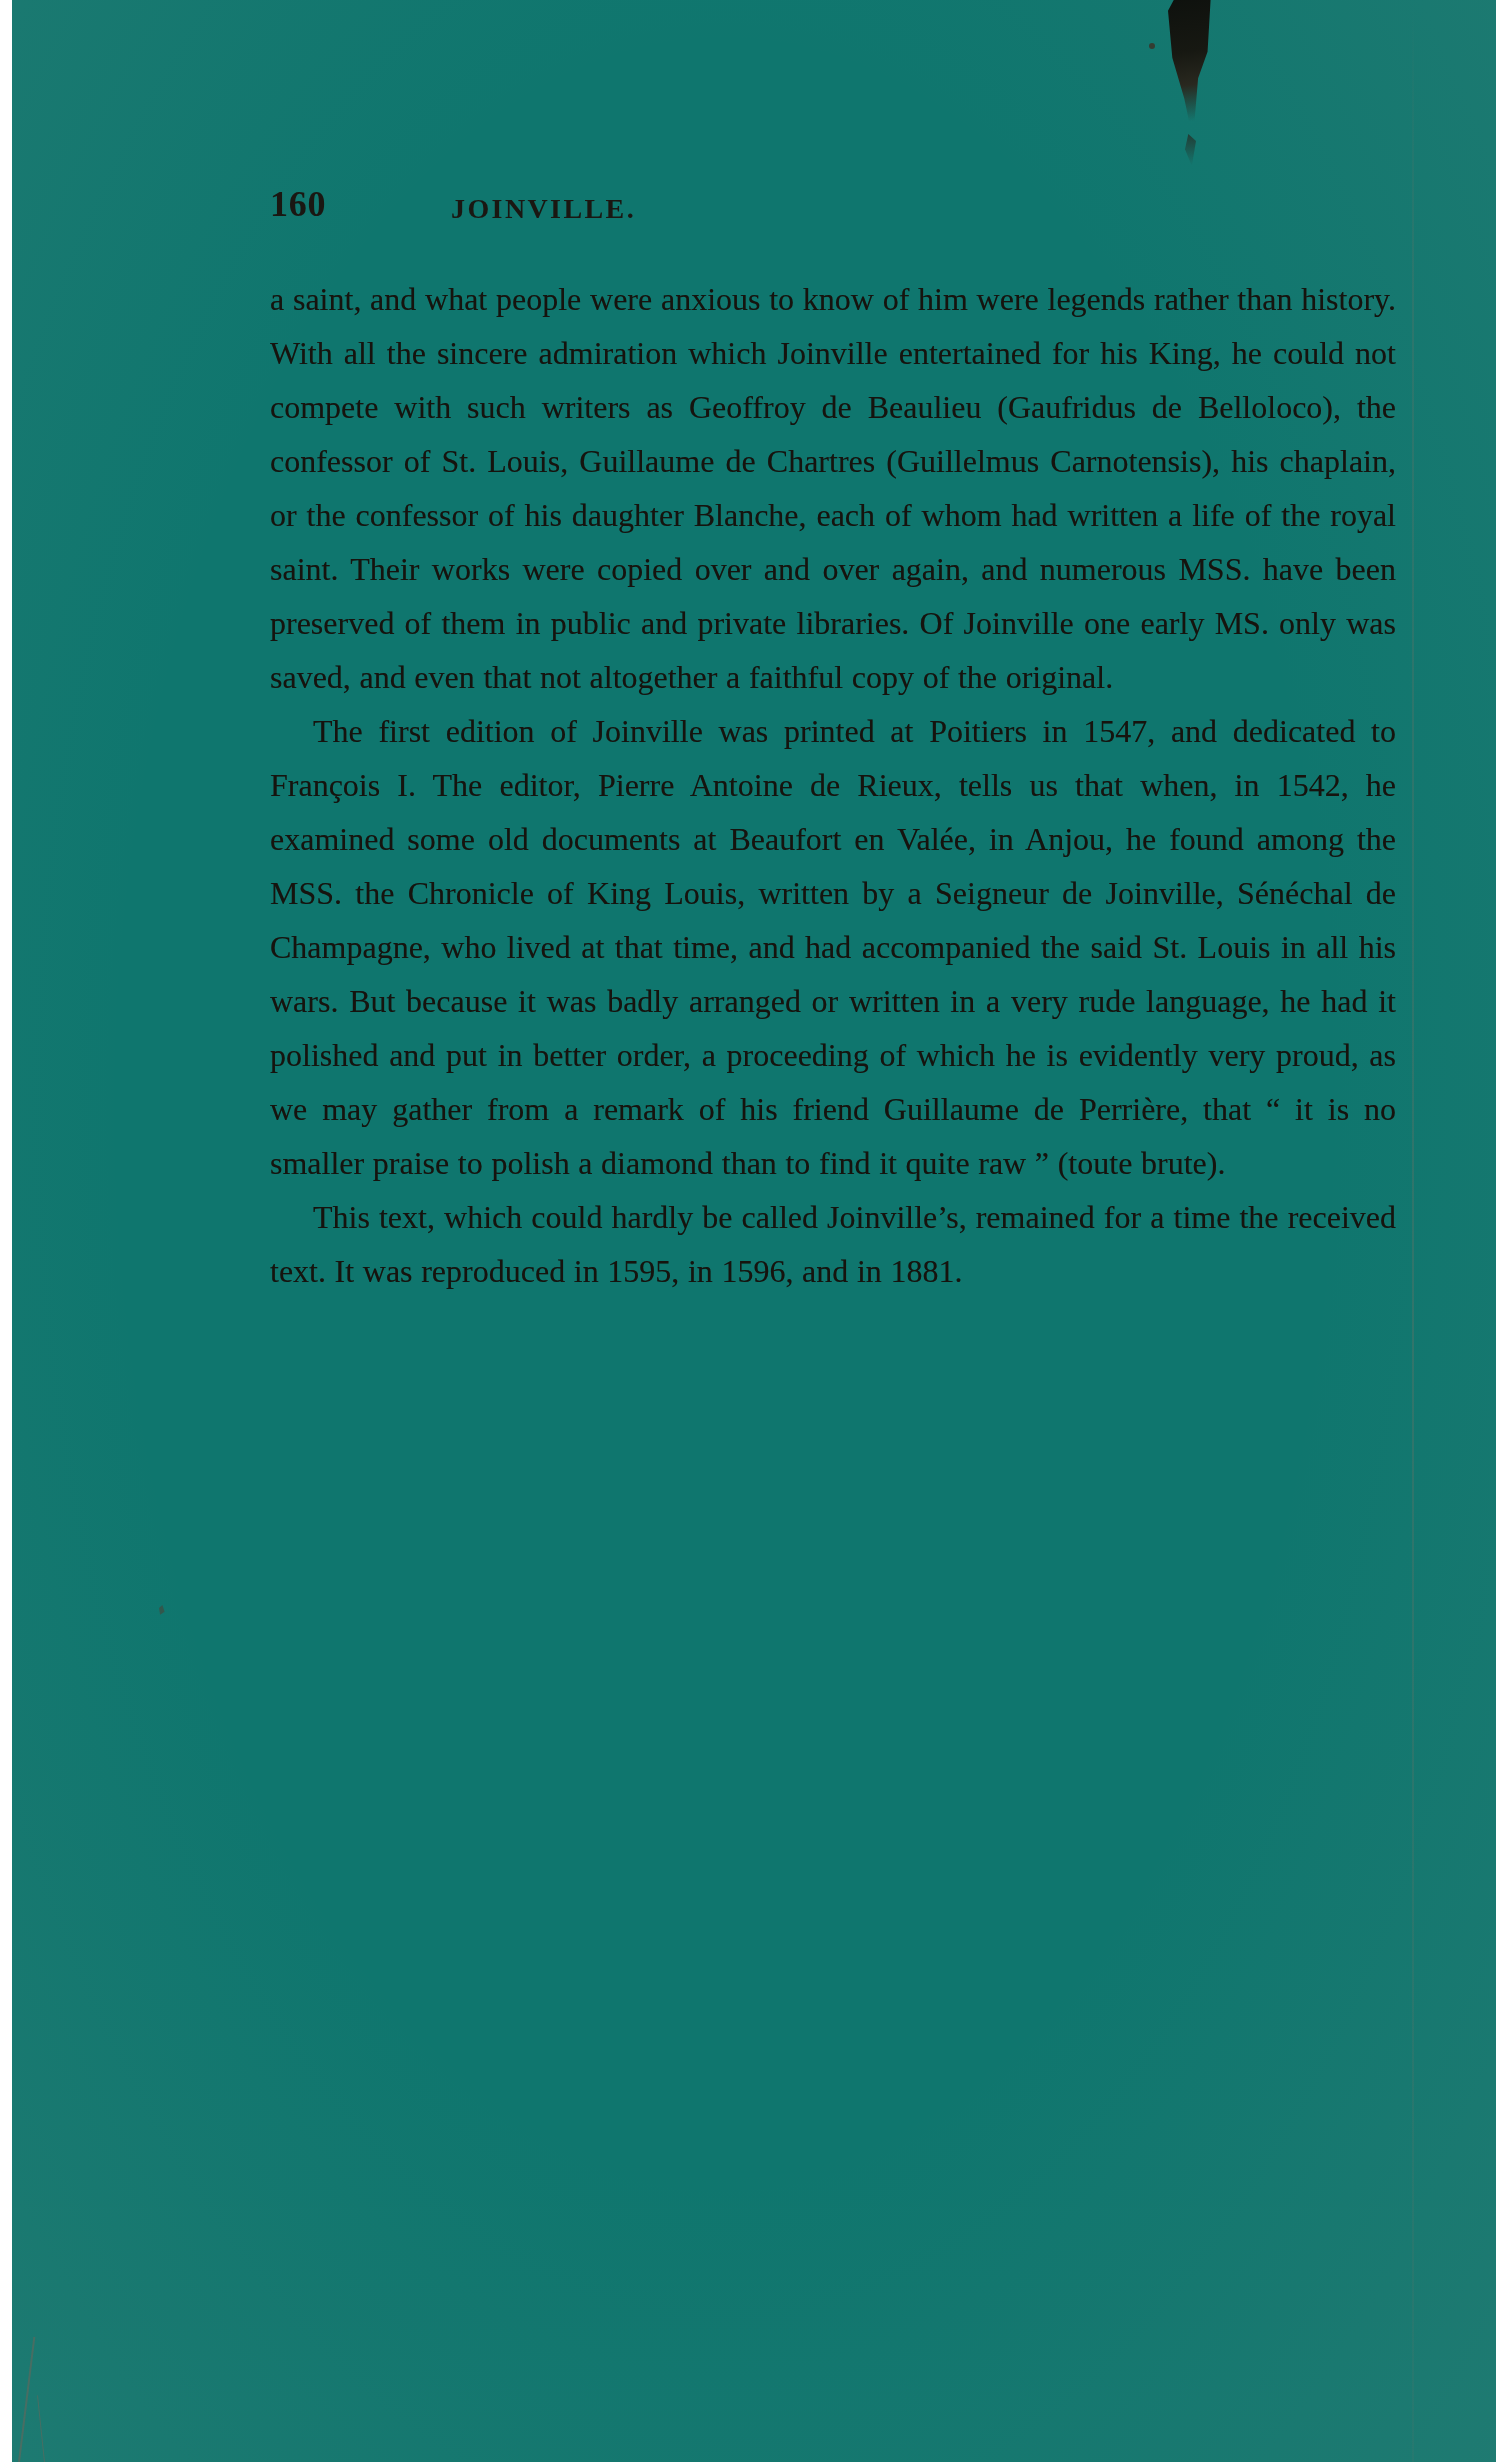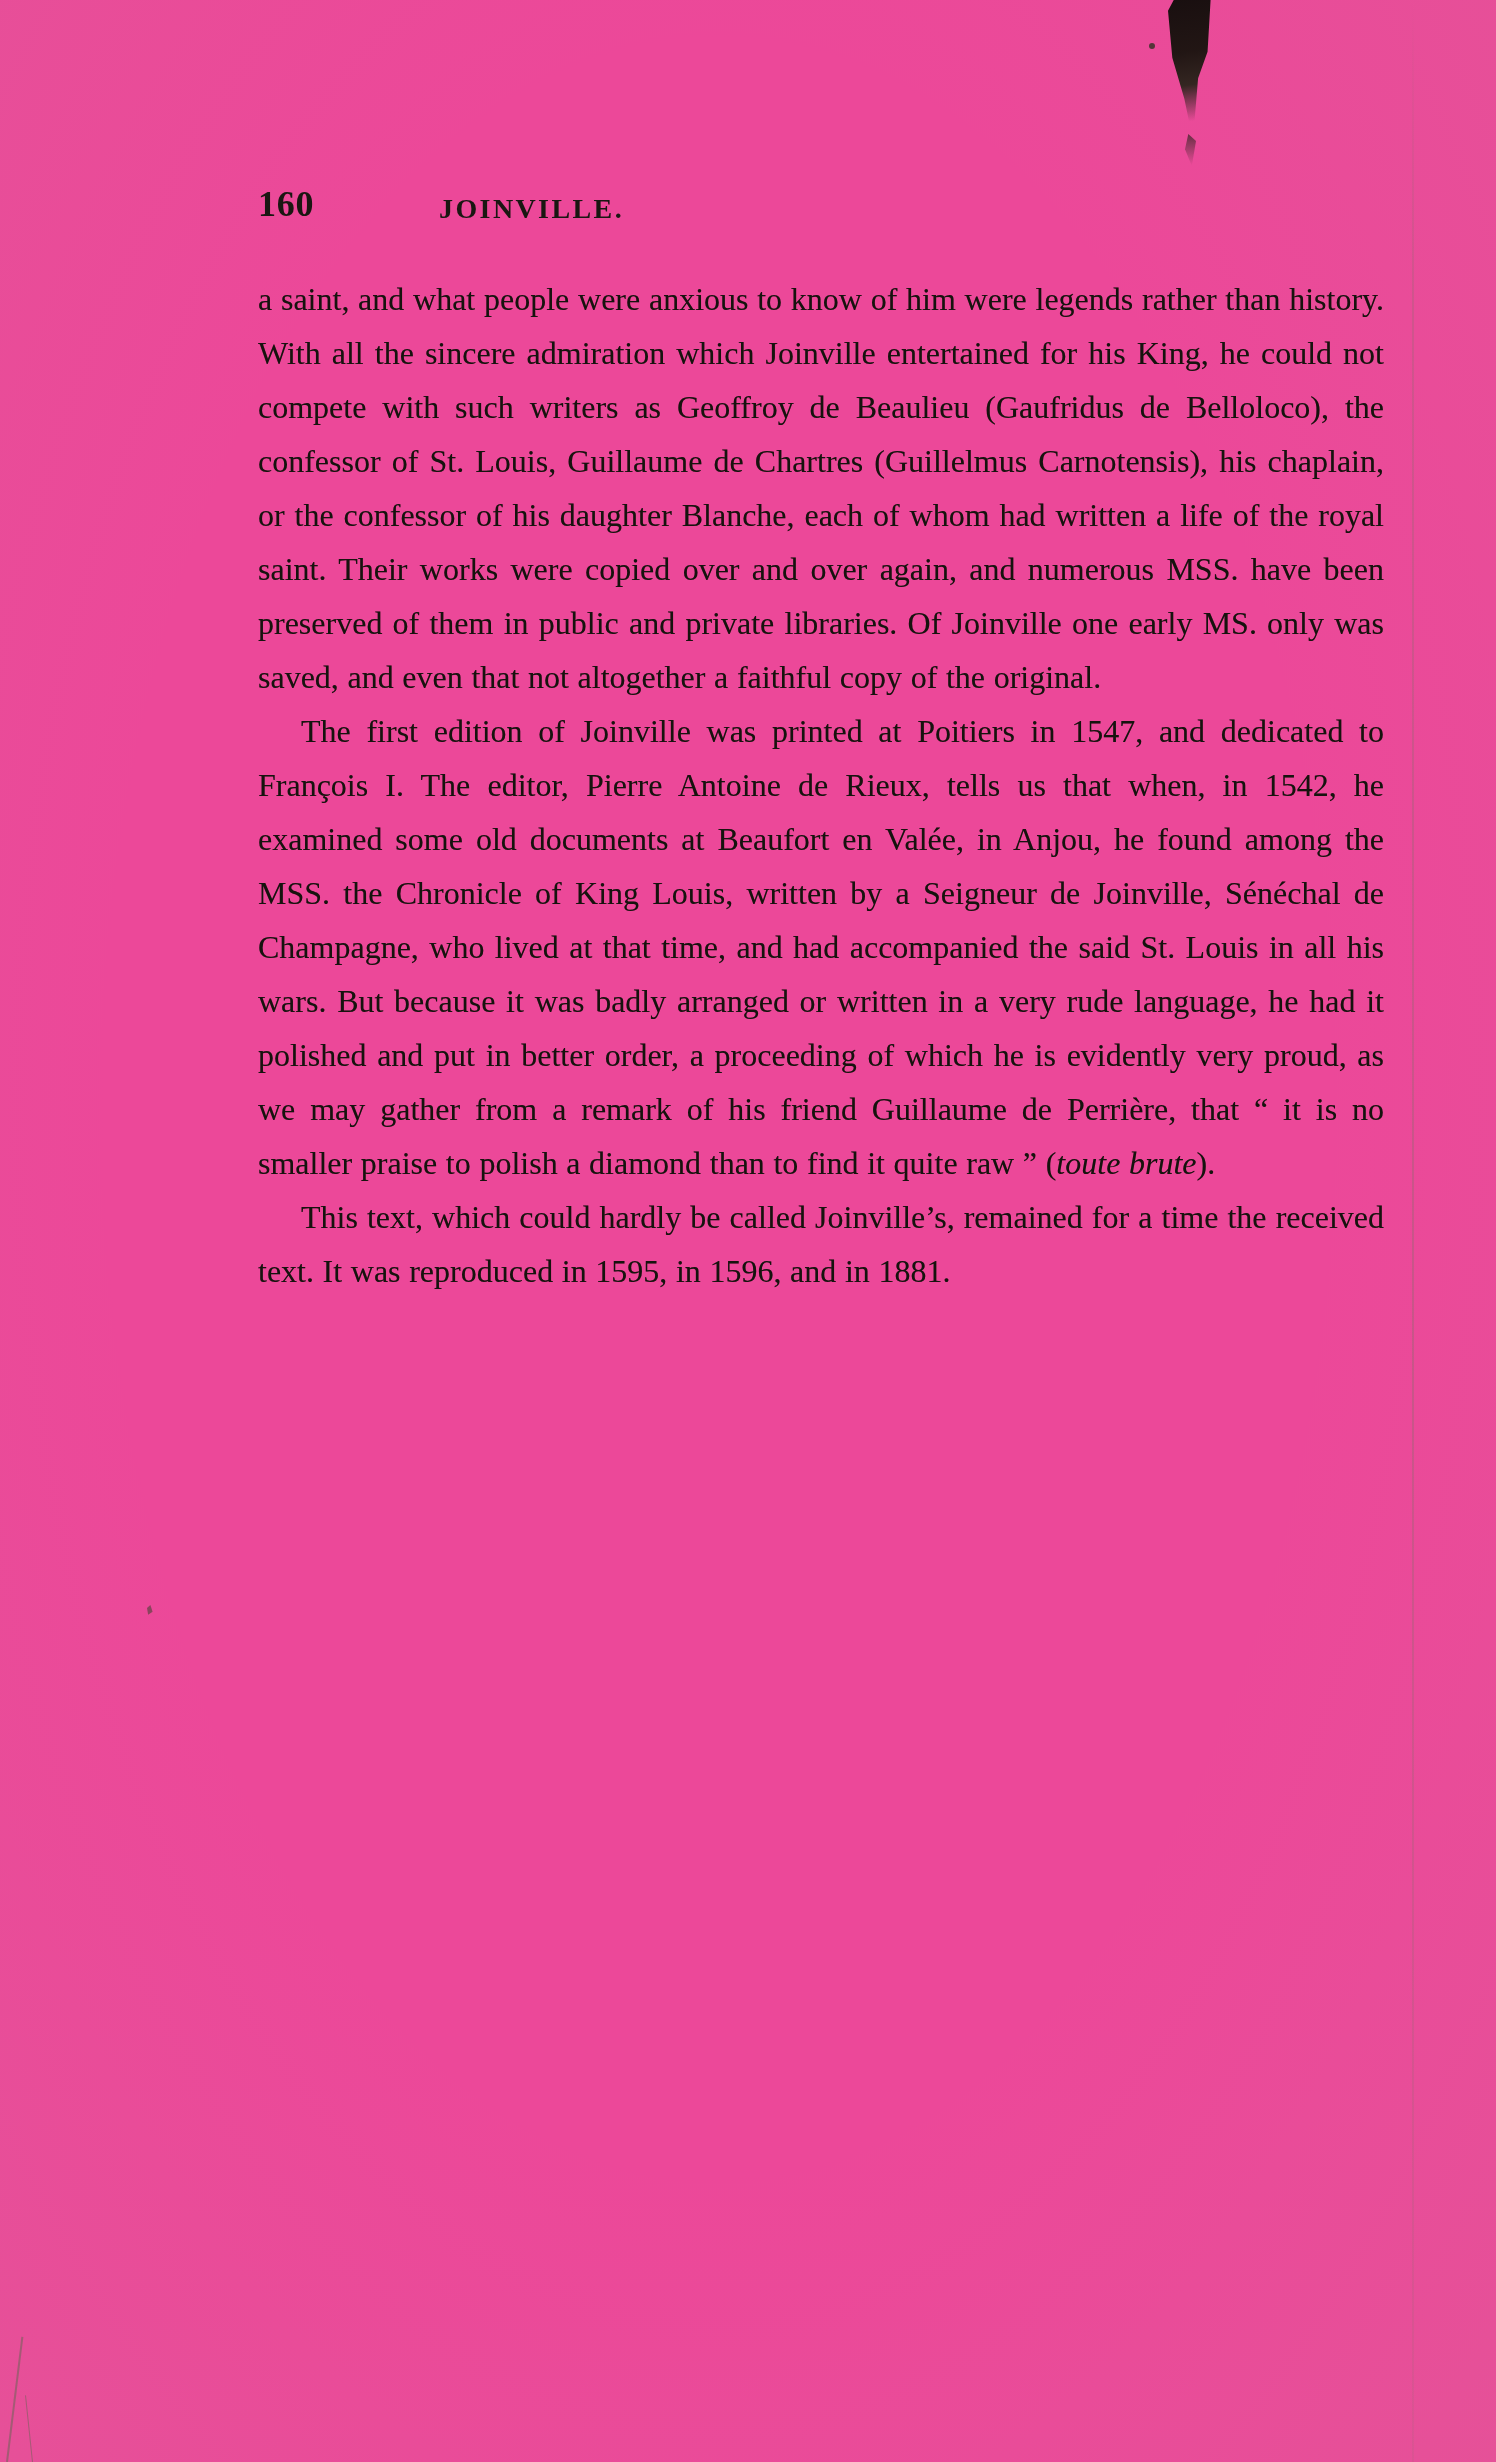--- a/index.html
+++ b/index.html
@@ -12,21 +12,22 @@
     height: 2462px;
     position: relative;
     overflow: hidden;
     font-family: "Liberation Serif", serif;
     color: #1a1712;
   }
 
   .page {
     position: absolute;
     inset: 0;
-    background: #ec4899;
+    background: #0f766e;
+    margin-left: 12px;
   }
 
   
   .paper-tint {
     position: absolute;
     inset: 0;
     background:
       radial-gradient(ellipse at 48% 45%, rgba(255,255,255,0) 55%, rgba(170,160,145,0.10) 100%);
     pointer-events: none;
   }
@@ -139,21 +140,21 @@
   .textblock p {
     margin: 0;
     text-indent: 0;
   }
   .textblock p.indent {
     text-indent: 43px;
   }
   .textblock p + p {
     margin-top: 0;
   }
-  .it { font-style: italic; }
+  .it { }
 
   
   .textblock {
     color: #16130e;
     text-shadow: 0 0 0.4px rgba(20,17,12,0.35);
   }
 </style>
 </head>
 <body>
 

